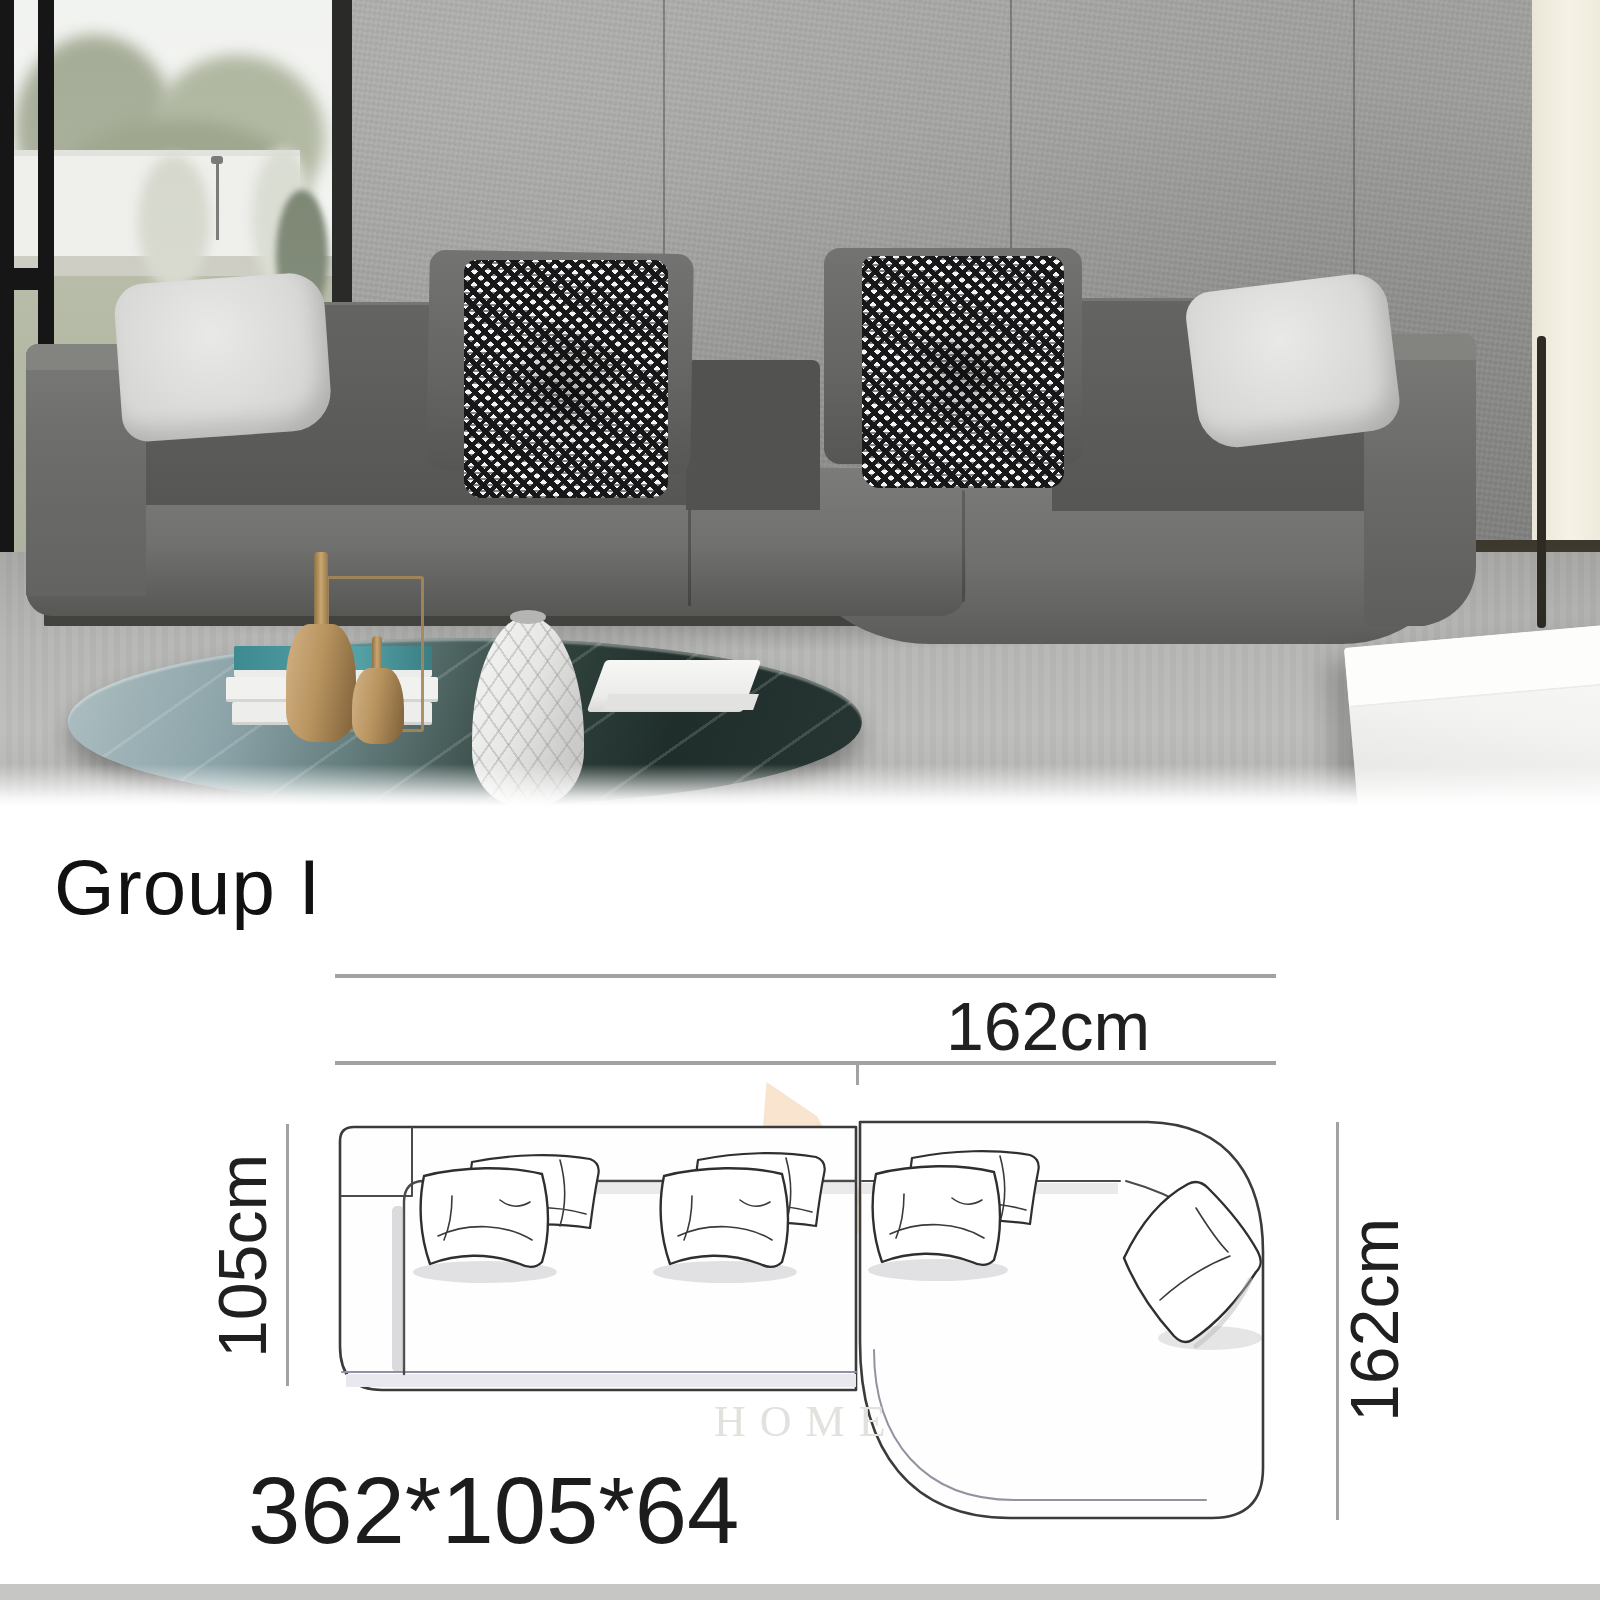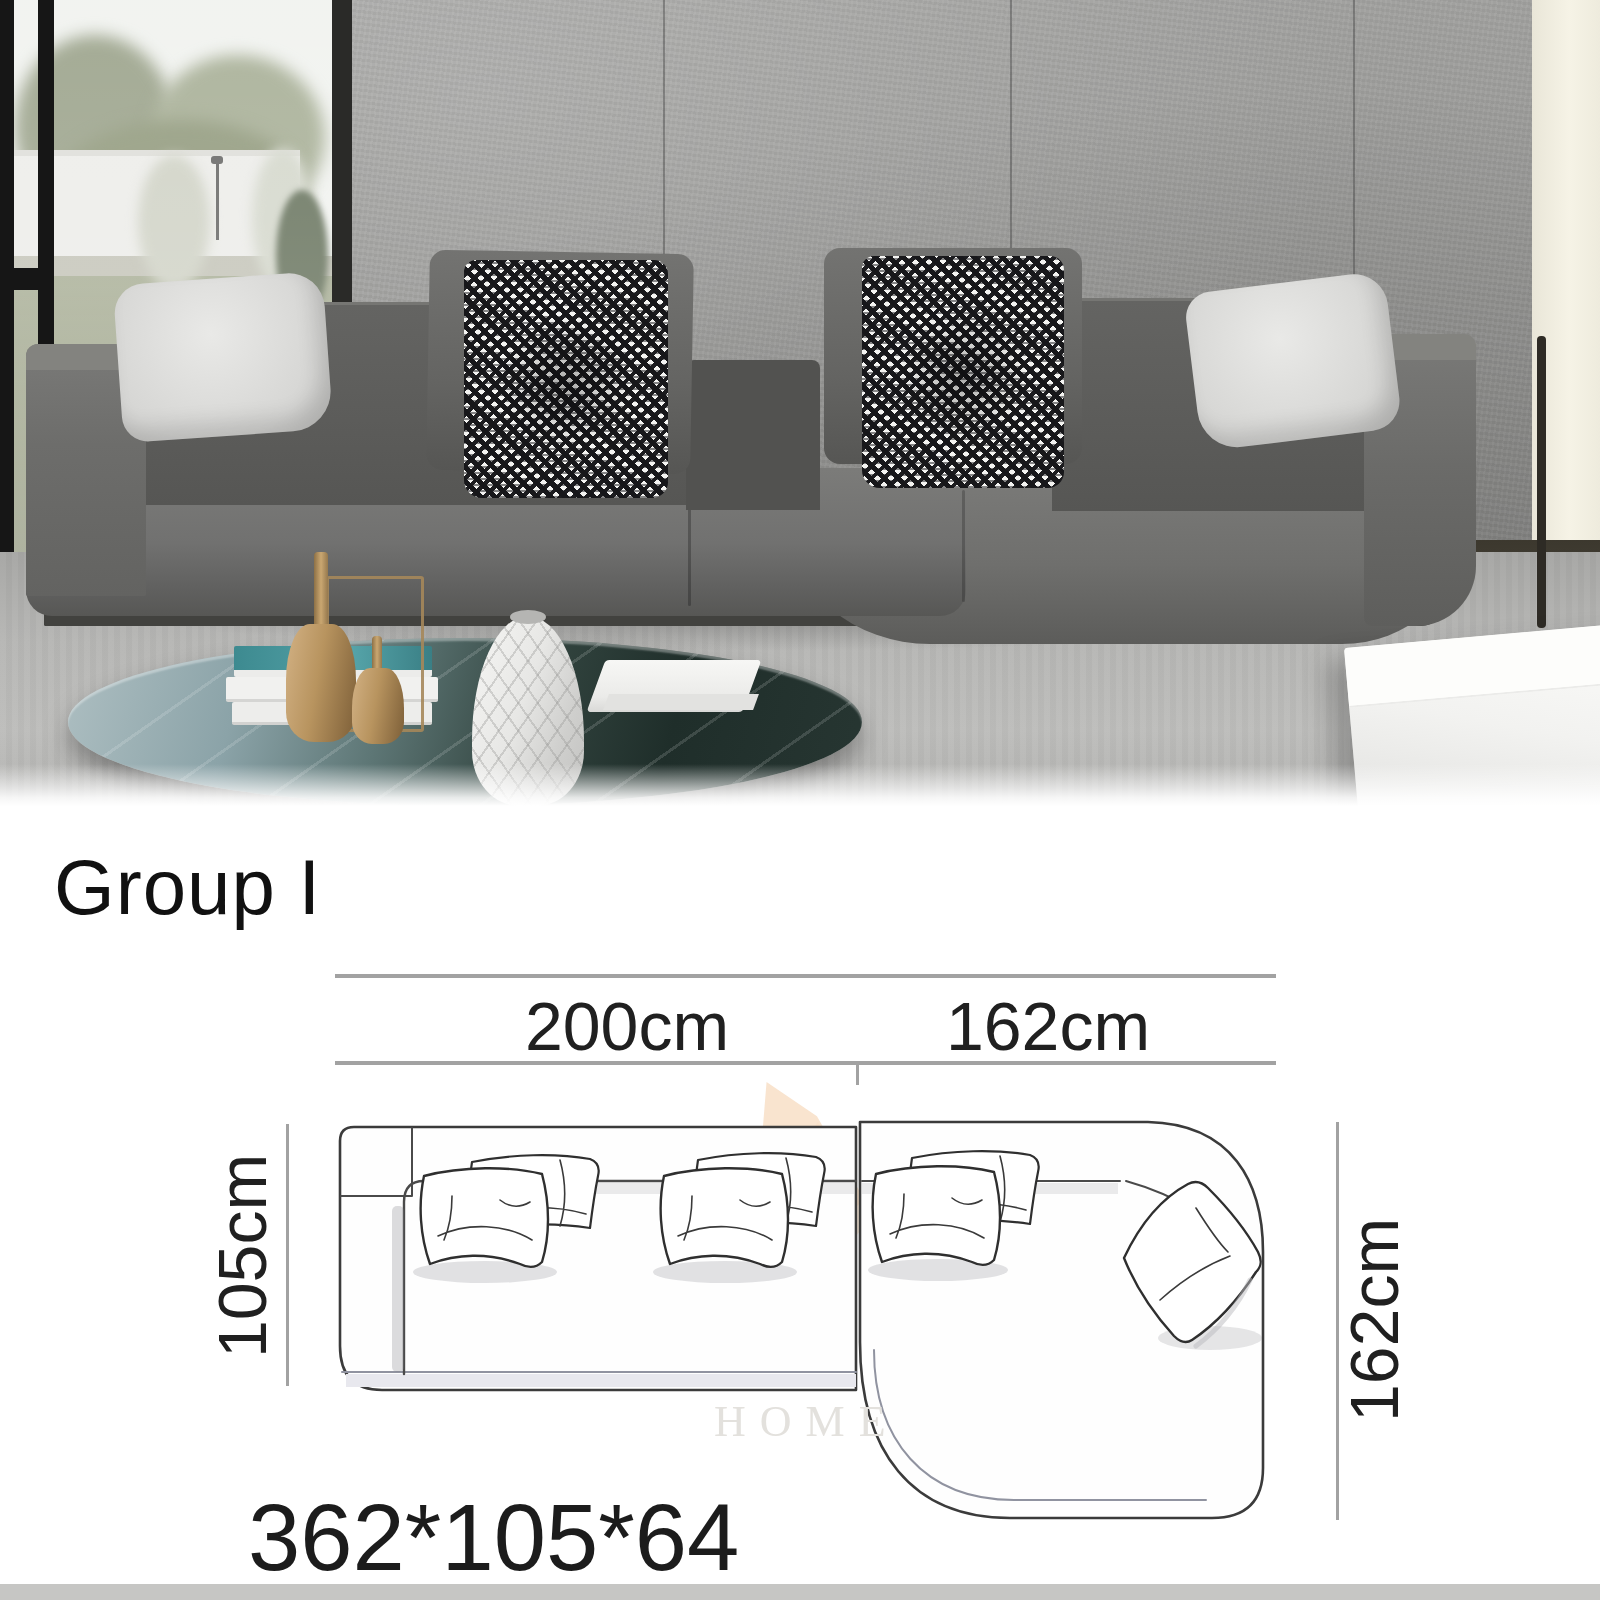--- a/index.html
+++ b/index.html
@@ -115,21 +115,21 @@
   .dim-label.vert{transform:translate(-50%,-50%) rotate(-90deg);}
   .dim-line-h{position:absolute;height:4px;background:#a2a2a2;}
   .dim-line-v{position:absolute;width:3px;background:#a2a2a2;}
   .dim-tick{position:absolute;width:3px;height:24px;background:#a2a2a2;}
   .plan-svg{position:absolute;left:0;top:-806px;width:1600px;height:1600px;pointer-events:none;}
   .peach{position:absolute;}
   .wm-atelier{position:absolute;left:512px;top:474px;font-family:"Liberation Serif",serif;
          font-size:112px;letter-spacing:12px;color:#dbd9d5;}
   .wm-home{position:absolute;left:714px;top:590px;font-family:"Liberation Serif",serif;
          font-size:44px;letter-spacing:14px;color:#e3e1dd;}
-  .size-text{position:absolute;left:248px;top:678px;font-size:94px;color:#1c1c1c;}
+  .size-text{position:absolute;left:248px;top:651px;font-size:94px;color:#1c1c1c;}
   .bottom-strip{position:absolute;left:0;top:1584px;width:1600px;height:16px;background:#c6c6c4;}
 </style>
 </head>
 <body>
 
 <div class="stage">
 
   <div class="photo">
     <div class="wall"></div>
     <div class="wall-noise"></div>
@@ -216,21 +216,20 @@
   <div class="board">
 
     <div class="peach" style="left:696px;top:276px;width:168px;height:244px;background:#f3c9a0;opacity:.5;
          clip-path:polygon(42% 0%, 72% 14%, 100% 48%, 60% 76%, 78% 100%, 30% 86%, 0% 52%, 38% 34%);"></div>
     <div class="peach" style="left:726px;top:314px;width:140px;height:212px;background:#f8e0c4;opacity:.6;transform:rotate(12deg);
          clip-path:polygon(50% 0, 100% 40%, 55% 100%, 0 55%);"></div>
 
     <div class="heading">Group I</div>
 
     <div class="dim-line-h" style="left:335px;top:168px;width:941px;"></div>
-    <div class="dim-label" style="left:627px;top:220px;">200cm</div>
     <div class="dim-label" style="left:1048px;top:220px;">162cm</div>
     <div class="dim-line-h" style="left:335px;top:255px;width:941px;"></div>
     <div class="dim-tick" style="left:856px;top:255px;"></div>
 
     <div class="dim-line-v" style="left:286px;top:318px;height:262px;"></div>
     <div class="dim-label vert" style="left:242px;top:450px;">105cm</div>
     <div class="dim-line-v" style="left:1336px;top:316px;height:398px;"></div>
     <div class="dim-label vert" style="left:1374px;top:514px;">162cm</div>
 
     <svg class="plan-svg" viewBox="0 0 1600 1600">

